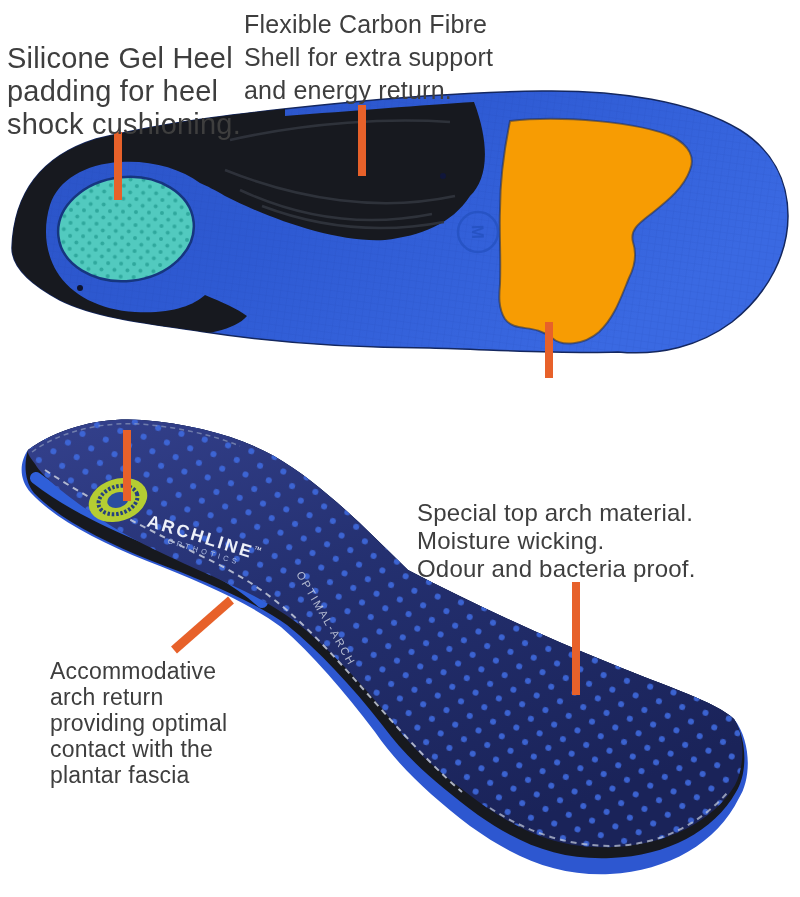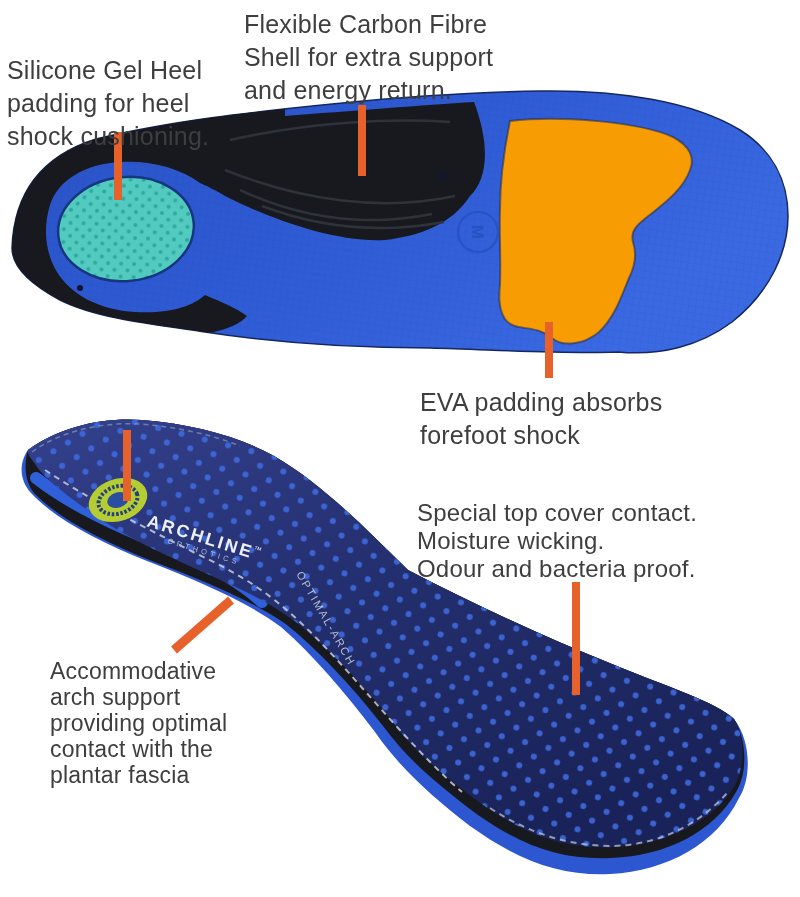--- a/index.html
+++ b/index.html
@@ -5,21 +5,21 @@
   html,body{margin:0;padding:0;background:#ffffff;}
   .stage{
     position:relative;width:800px;height:897px;background:#ffffff;overflow:hidden;
     font-family:"Liberation Sans", sans-serif;
   }
   .stage svg.art{position:absolute;left:0;top:0;}
   .callout-label{
     position:absolute;text-align:left;white-space:pre;
     color:var(--text-color,#3e3e3e);letter-spacing:.2px;
   }
-  .lbl-silicone {left:7px;   top:54px;  width:240px; font-size:25px; line-height:33px;}
+  .lbl-silicone {left:7px;   top:42px;  width:240px; font-size:29px; line-height:33px;}
   .lbl-carbon   {left:244px; top:8px;   width:250px; font-size:25px; line-height:33px;}
   .lbl-heelcup  {left:27px;  top:342px; width:220px; font-size:25px; line-height:28px;}
   .lbl-eva      {left:420px; top:386px; width:260px; font-size:25px; line-height:33px;}
   .lbl-topcover {left:417px; top:499px; width:320px; font-size:24px; line-height:28px;}
   .lbl-arch     {left:50px;  top:658px; width:240px; font-size:23px; line-height:26px;}
 </style>
 </head>
 <body style="background: rgb(255, 255, 255);">
 
 <div class="stage">
@@ -155,24 +155,22 @@
       <line x1="231" y1="600" x2="174" y2="650" stroke="var(--accent,#e7612a)" stroke-width="9"></line>
     </g>
   </svg>
 
   <div class="callout-label lbl-silicone">Silicone Gel Heel
 padding for heel
 shock cushioning.</div>
   <div class="callout-label lbl-carbon">Flexible Carbon Fibre
 Shell for extra support
 and energy return.</div>
-  <div class="callout-label lbl-eva">EVA padding absorbs
-forefoot shock</div>
-  <div class="callout-label lbl-topcover">Special top cover contact.
+  <div class="callout-label lbl-topcover">Special top arch material.
 Moisture wicking.
 Odour and bacteria proof.</div>
   <div class="callout-label lbl-arch">Accommodative
-arch support
+arch return
 providing optimal
 contact with the
 plantar fascia</div>
 
 </div>
 
 </body></html>

